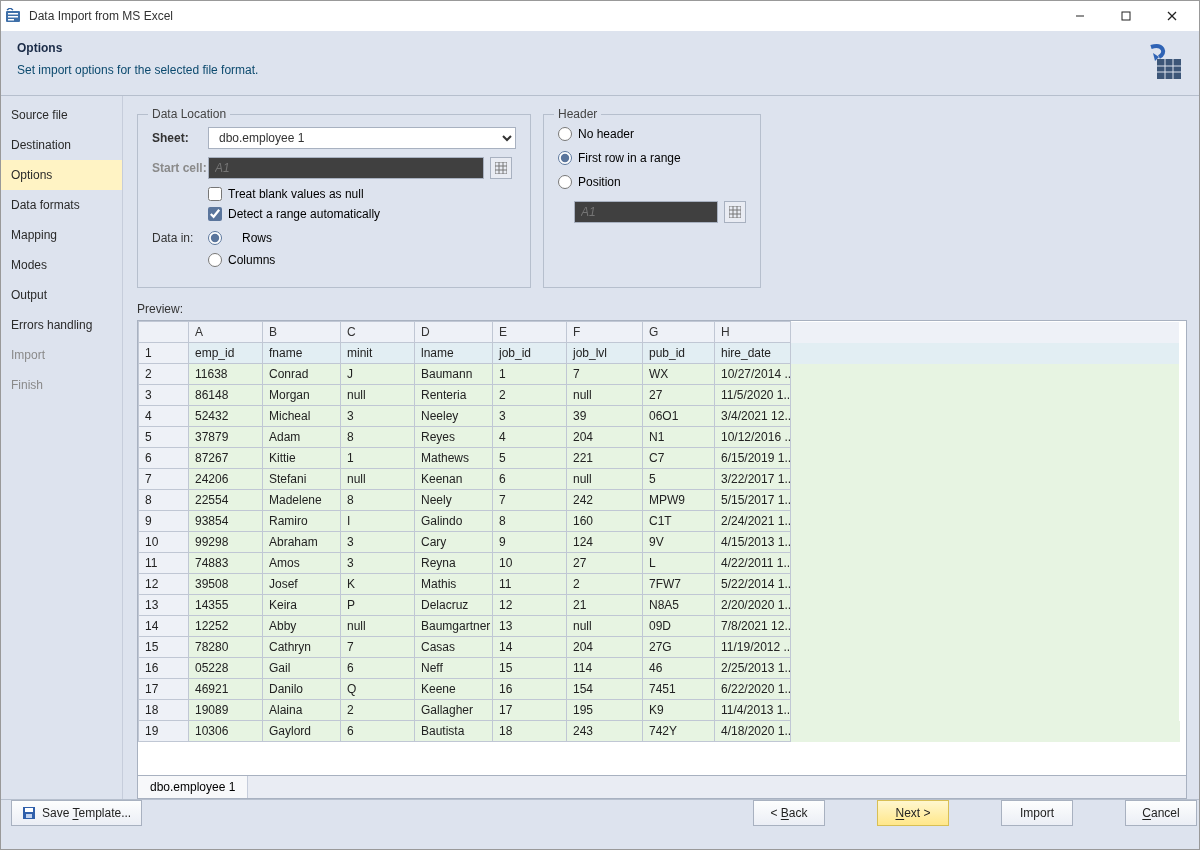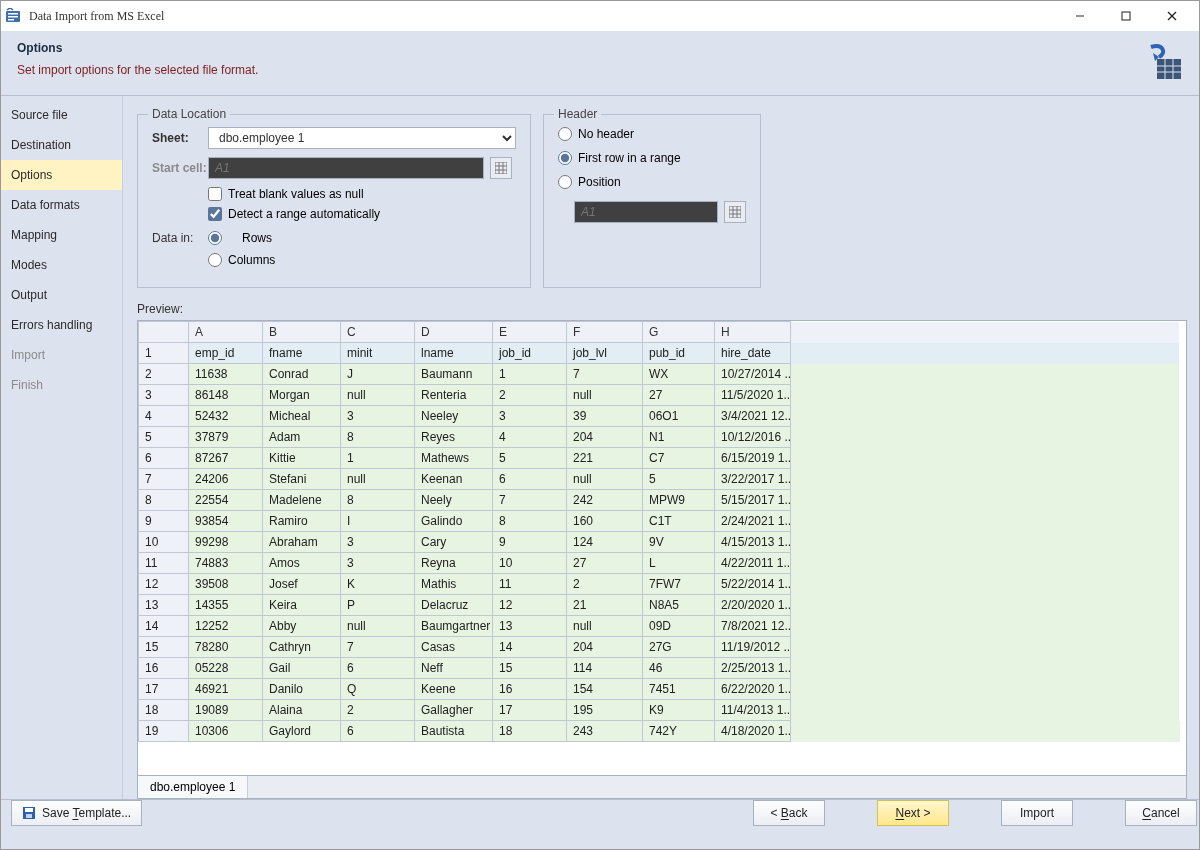--- a/index.html
+++ b/index.html
@@ -1,27 +1,27 @@
 <!DOCTYPE html>
 <html><head>
 <meta charset="utf-8">
 <style>
   * { box-sizing: border-box; margin: 0; padding: 0; font-family: "Segoe UI", Tahoma, sans-serif; font-size: 12px; }
   html, body { width: 1200px; height: 850px; overflow: hidden; background: #fff; }
   .window { width: 1200px; height: 850px; border: 1px solid #999; display: flex; flex-direction: column; background: #fff; }
   .titlebar { height: 30px; display: flex; align-items: center; padding: 0 4px; background: #fff; }
   .titlebar .icon { width: 16px; height: 16px; margin-right: 8px; display: inline-flex; }
-  .titlebar .title { flex: 1; color: #333; font-size: 12px; font-family: Liberation Serif, serif; }
+  .titlebar .title { flex: 1; color: #333; font-size: 12px; }
   .win-btns { display: flex; }
   .win-btn { width: 46px; height: 30px; display: flex; align-items: center; justify-content: center; background: #fff; }
 
   .header-panel { background: #dde3ee; padding: 10px 16px 14px 16px; border-bottom: 1px solid #b6bfcd; display: flex; align-items: flex-start; }
   .header-text { flex: 1; }
   .header-panel h1 { font-size: 12px; font-weight: bold; color: #1a2b47; margin-bottom: 8px; }
-  .header-panel p { font-size: 12px; color: #7f1d1d; }
+  .header-panel p { font-size: 12px; color: #0c4a6e; }
   .header-icon { width: 40px; height: 40px; margin-left: 12px; display:flex; align-items:flex-end; justify-content:flex-end; }
 
   .body { display: flex; flex: 1; min-height: 0; background: #dde3ee; }
   .sidebar { width: 122px; background: #dde3ee; border-right: 1px solid #c6cddb; padding-top: 4px; }
   .sidebar .item { padding: 8px 10px; color: #2a2a2a; cursor: default; }
   .sidebar .item.active { background: #fff3c4; }
   .sidebar .item.disabled { color: #8a8a8a; }
 
   .main { flex: 1; padding: 12px 12px 0 14px; display: flex; flex-direction: column; min-height: 0; }
   .fieldsets { display: flex; gap: 12px; margin-top:6px; }

